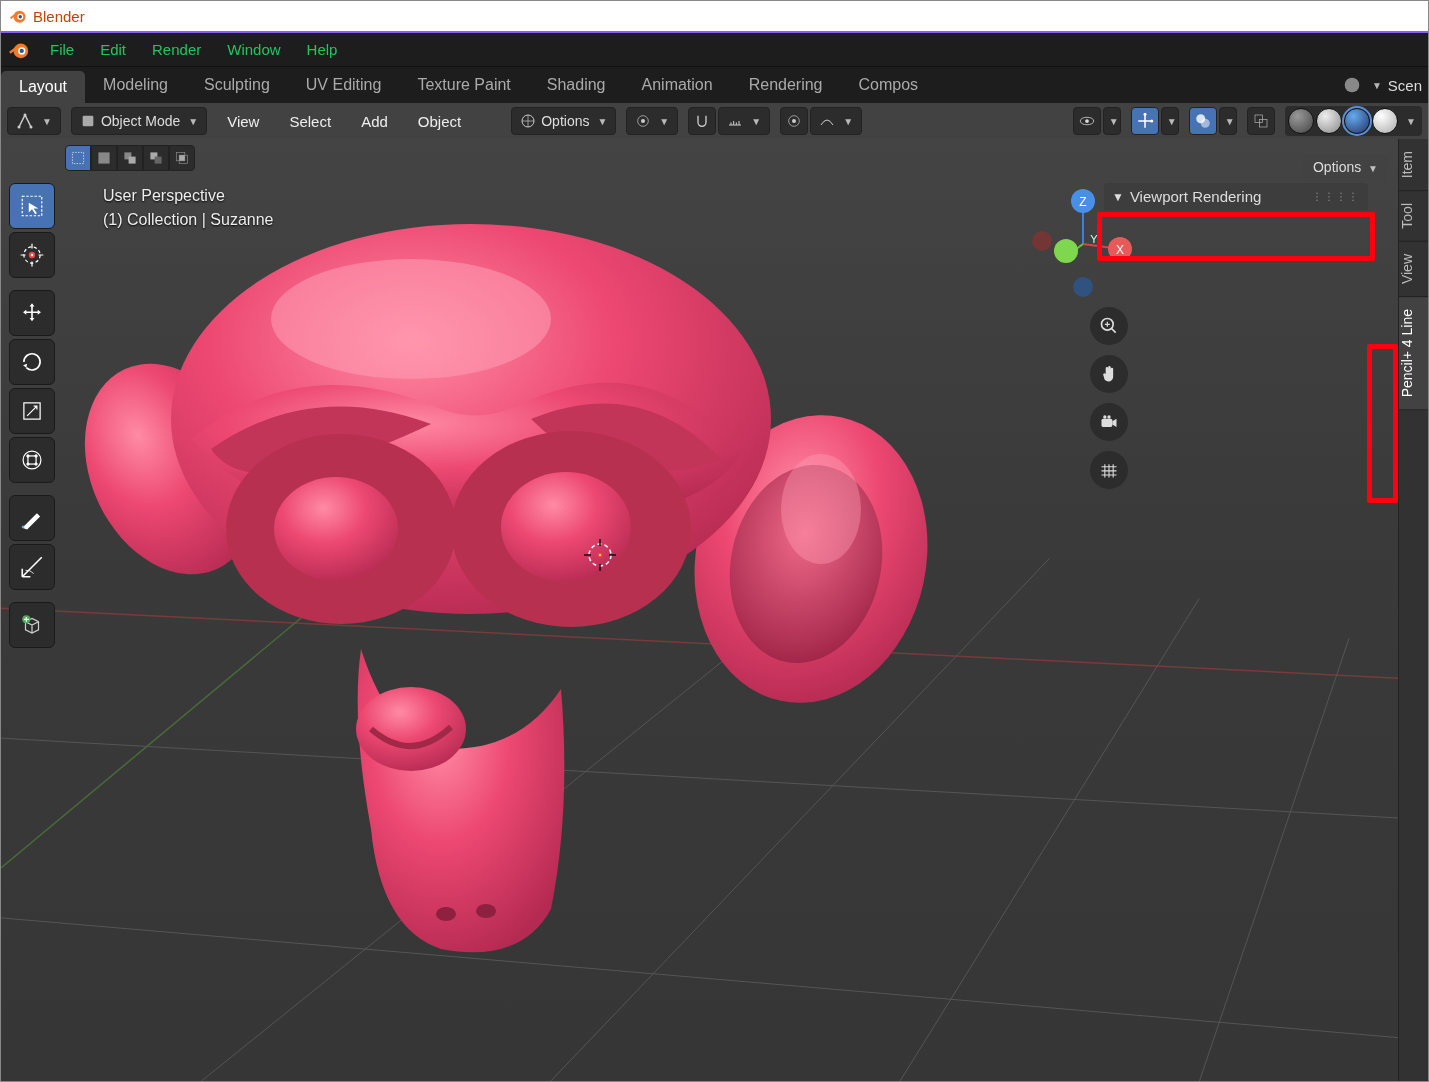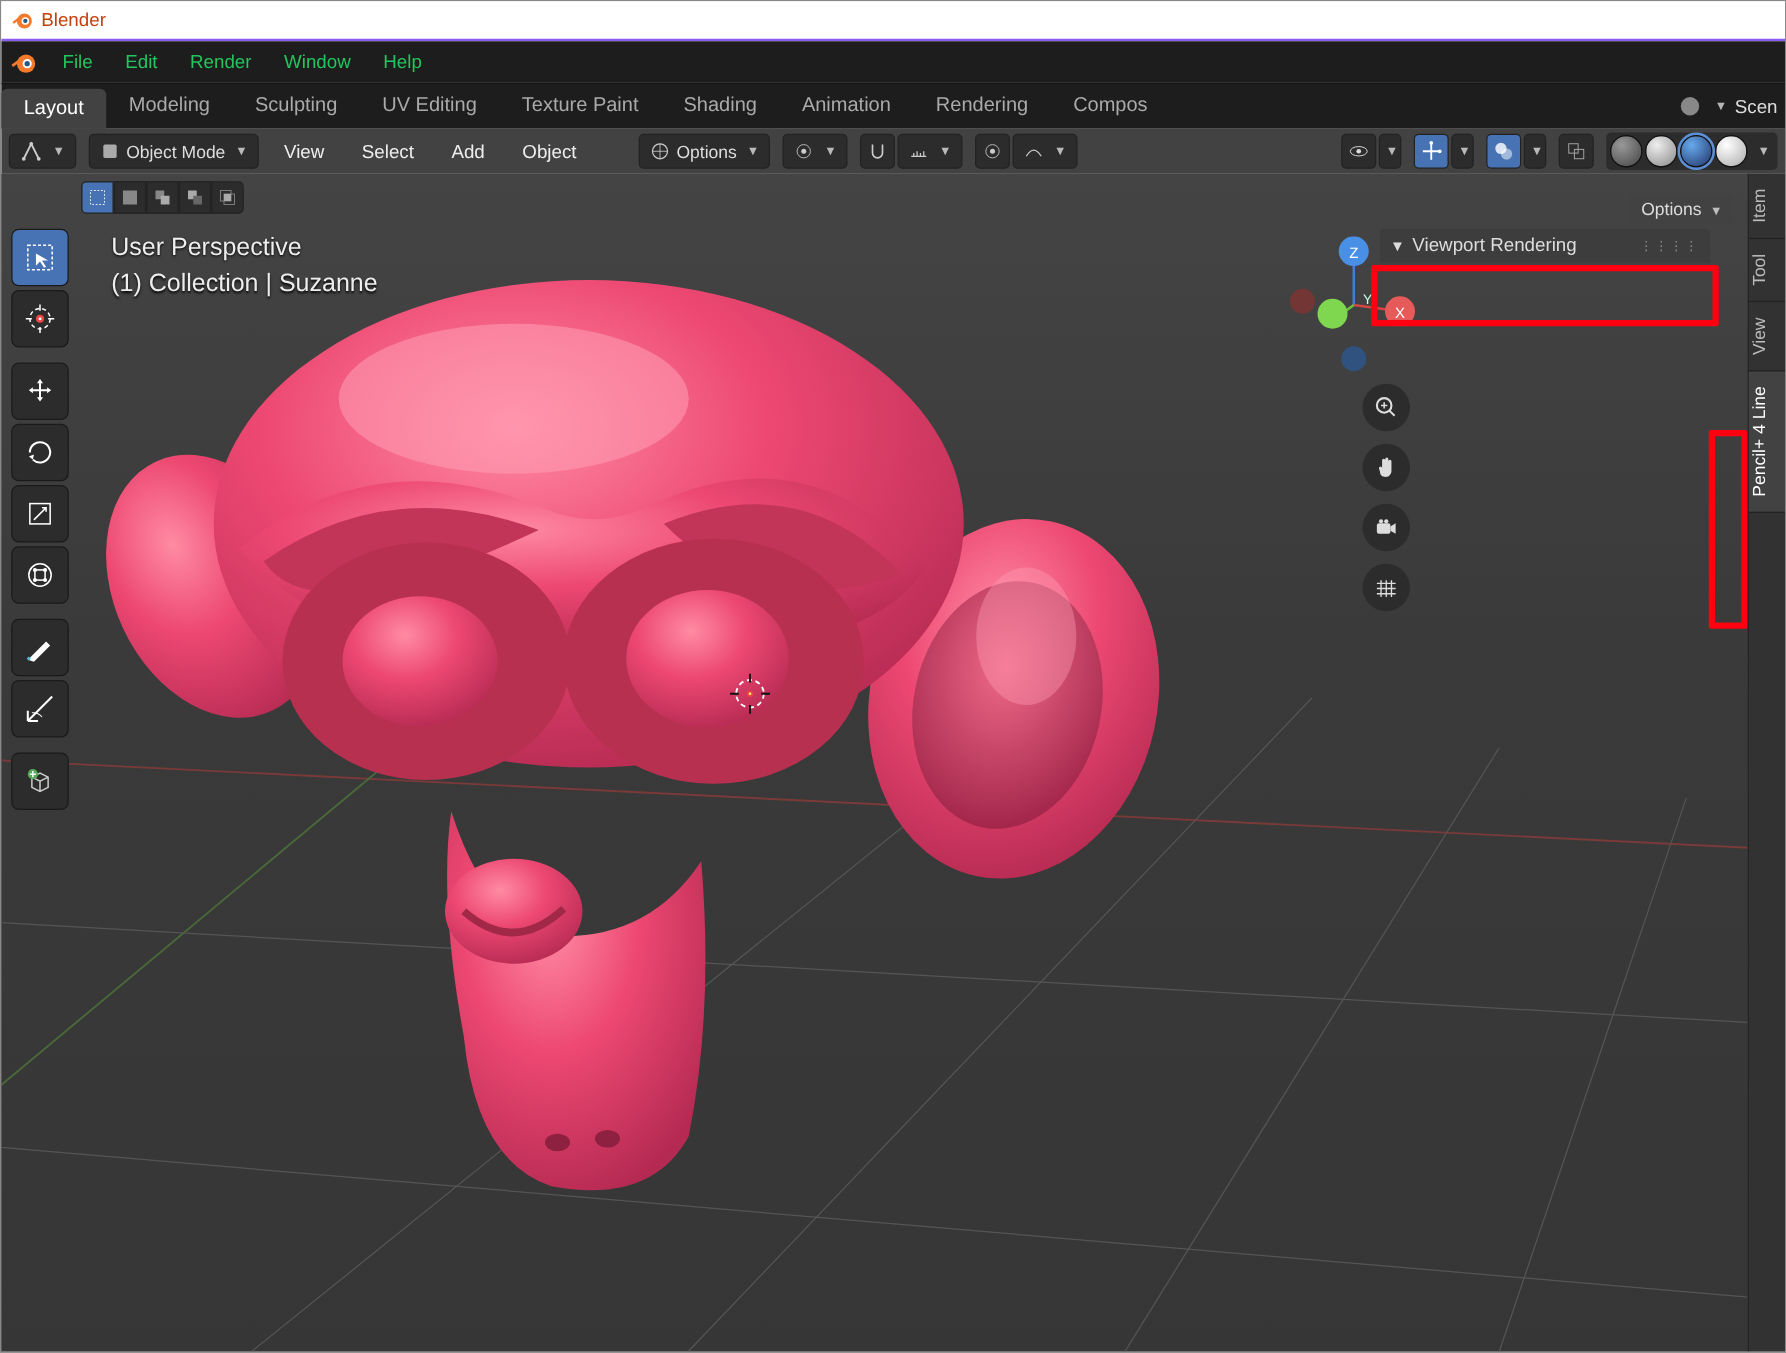--- a/index.html
+++ b/index.html
@@ -28,21 +28,21 @@
   .toolbar-top { position: absolute; top: 6px; left: 64px; display: flex; gap: 0; }
   .toolbar-top .tb-btn { width: 26px; height: 26px; background: #2c2c2c; border: 1px solid #222; display: flex; align-items: center; justify-content: center; cursor: pointer; }
   .toolbar-top .tb-btn:first-child { border-radius: 4px 0 0 4px; background: #4772b3; }
   .toolbar-top .tb-btn:last-child { border-radius: 0 4px 4px 0; }
   .options-dd { position: absolute; top: 16px; right: 10px; background: #424242; padding: 4px 10px; border-radius: 4px; cursor: pointer; font-size: 14px; }
   .left-toolbar { position: absolute; left: 8px; top: 44px; display: flex; flex-direction: column; gap: 3px; }
   .left-toolbar .tool { width: 46px; height: 46px; background: #2c2c2c; border-radius: 6px; display: flex; align-items: center; justify-content: center; cursor: pointer; border: 1px solid #1a1a1a; }
   .left-toolbar .tool.active { background: #4772b3; }
   .left-toolbar .tool svg { width: 26px; height: 26px; }
   .left-toolbar .spacer { height: 6px; }
-  .perspective-label { position: absolute; left: 88px; top: 48px; color: #eee; font-size: 20px; text-shadow: 0 1px 2px #000; }
+  .perspective-label { position: absolute; left: 102px; top: 48px; color: #eee; font-size: 16px; text-shadow: 0 1px 2px #000; }
   .perspective-label div:nth-child(2) { margin-top: 6px; }
   .gizmo { position: absolute; right: 260px; top: 50px; width: 110px; height: 110px; }
   .nav-btns { position: absolute; right: 270px; top: 168px; display: flex; flex-direction: column; gap: 10px; }
   .nav-btns .nbtn { width: 38px; height: 38px; background: #2c2c2c; border-radius: 50%; display: flex; align-items: center; justify-content: center; cursor: pointer; color: #ccc; font-size: 18px; }
   .n-panel { position: absolute; right: 30px; top: 44px; width: 264px; }
   .n-panel-header { background: #3d3d3d; padding: 5px 8px; display: flex; align-items: center; gap: 6px; border-radius: 4px 4px 0 0; font-size: 15px; }
   .n-panel-header .chev { font-size: 12px; }
   .n-panel-header .grip { margin-left: auto; opacity: .5; letter-spacing: 2px; font-size: 10px; }
   .n-panel-body { background: #353535; padding: 10px; }
   .on-button { background: #555; border: 1px solid #333; border-radius: 4px; text-align: center; padding: 6px 0; cursor: pointer; font-size: 15px; color: #fff; }

